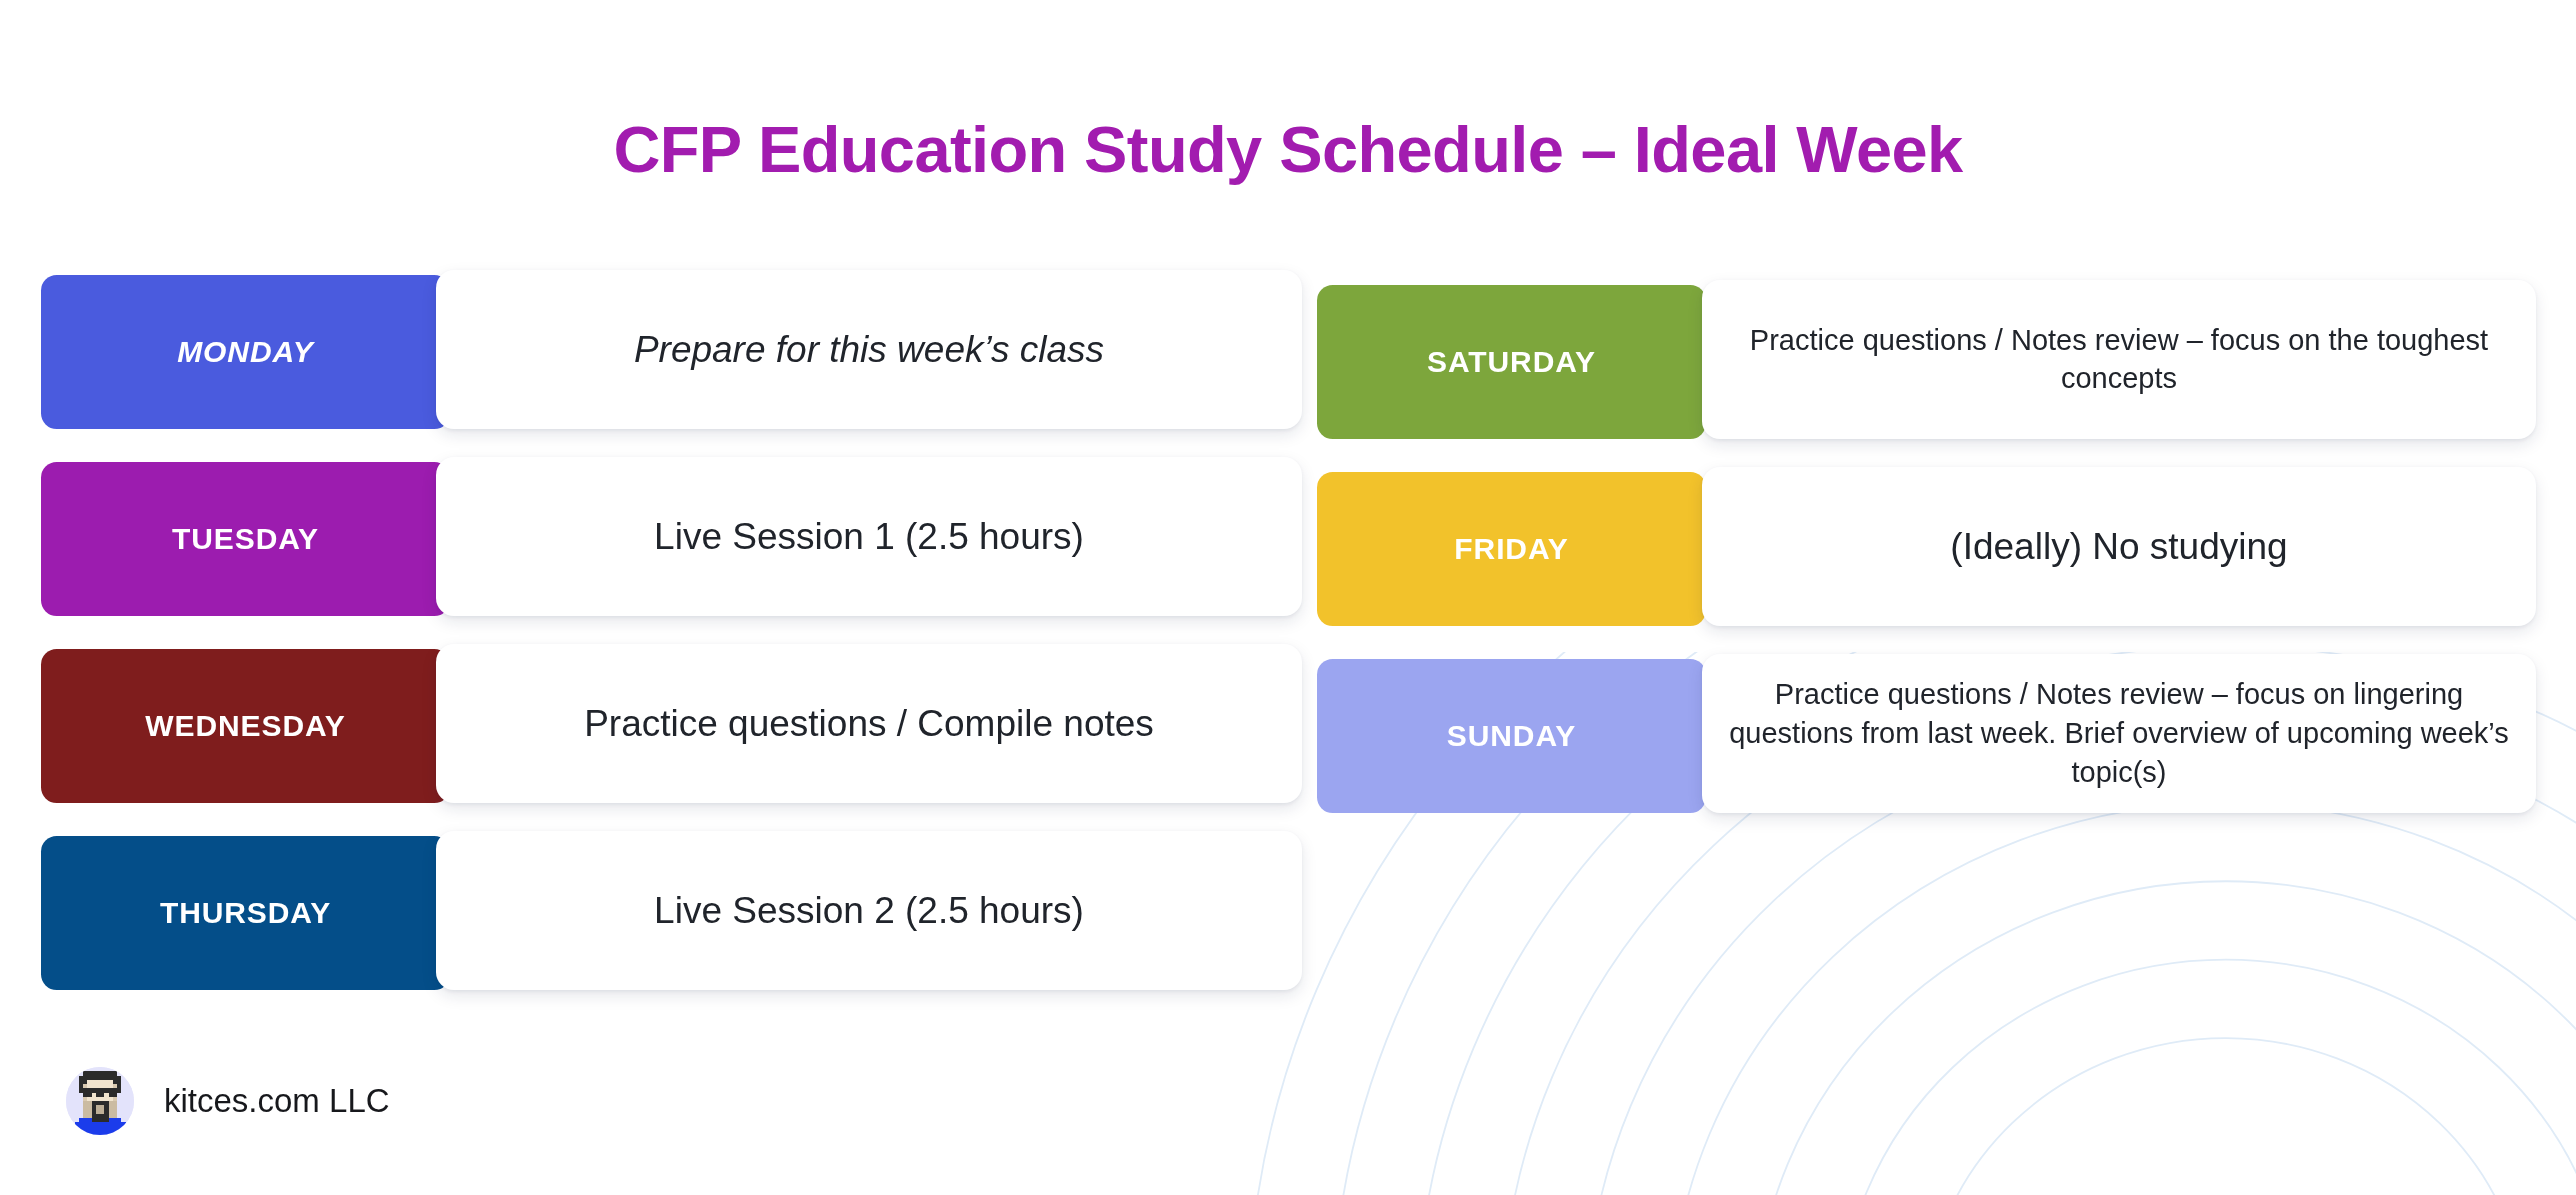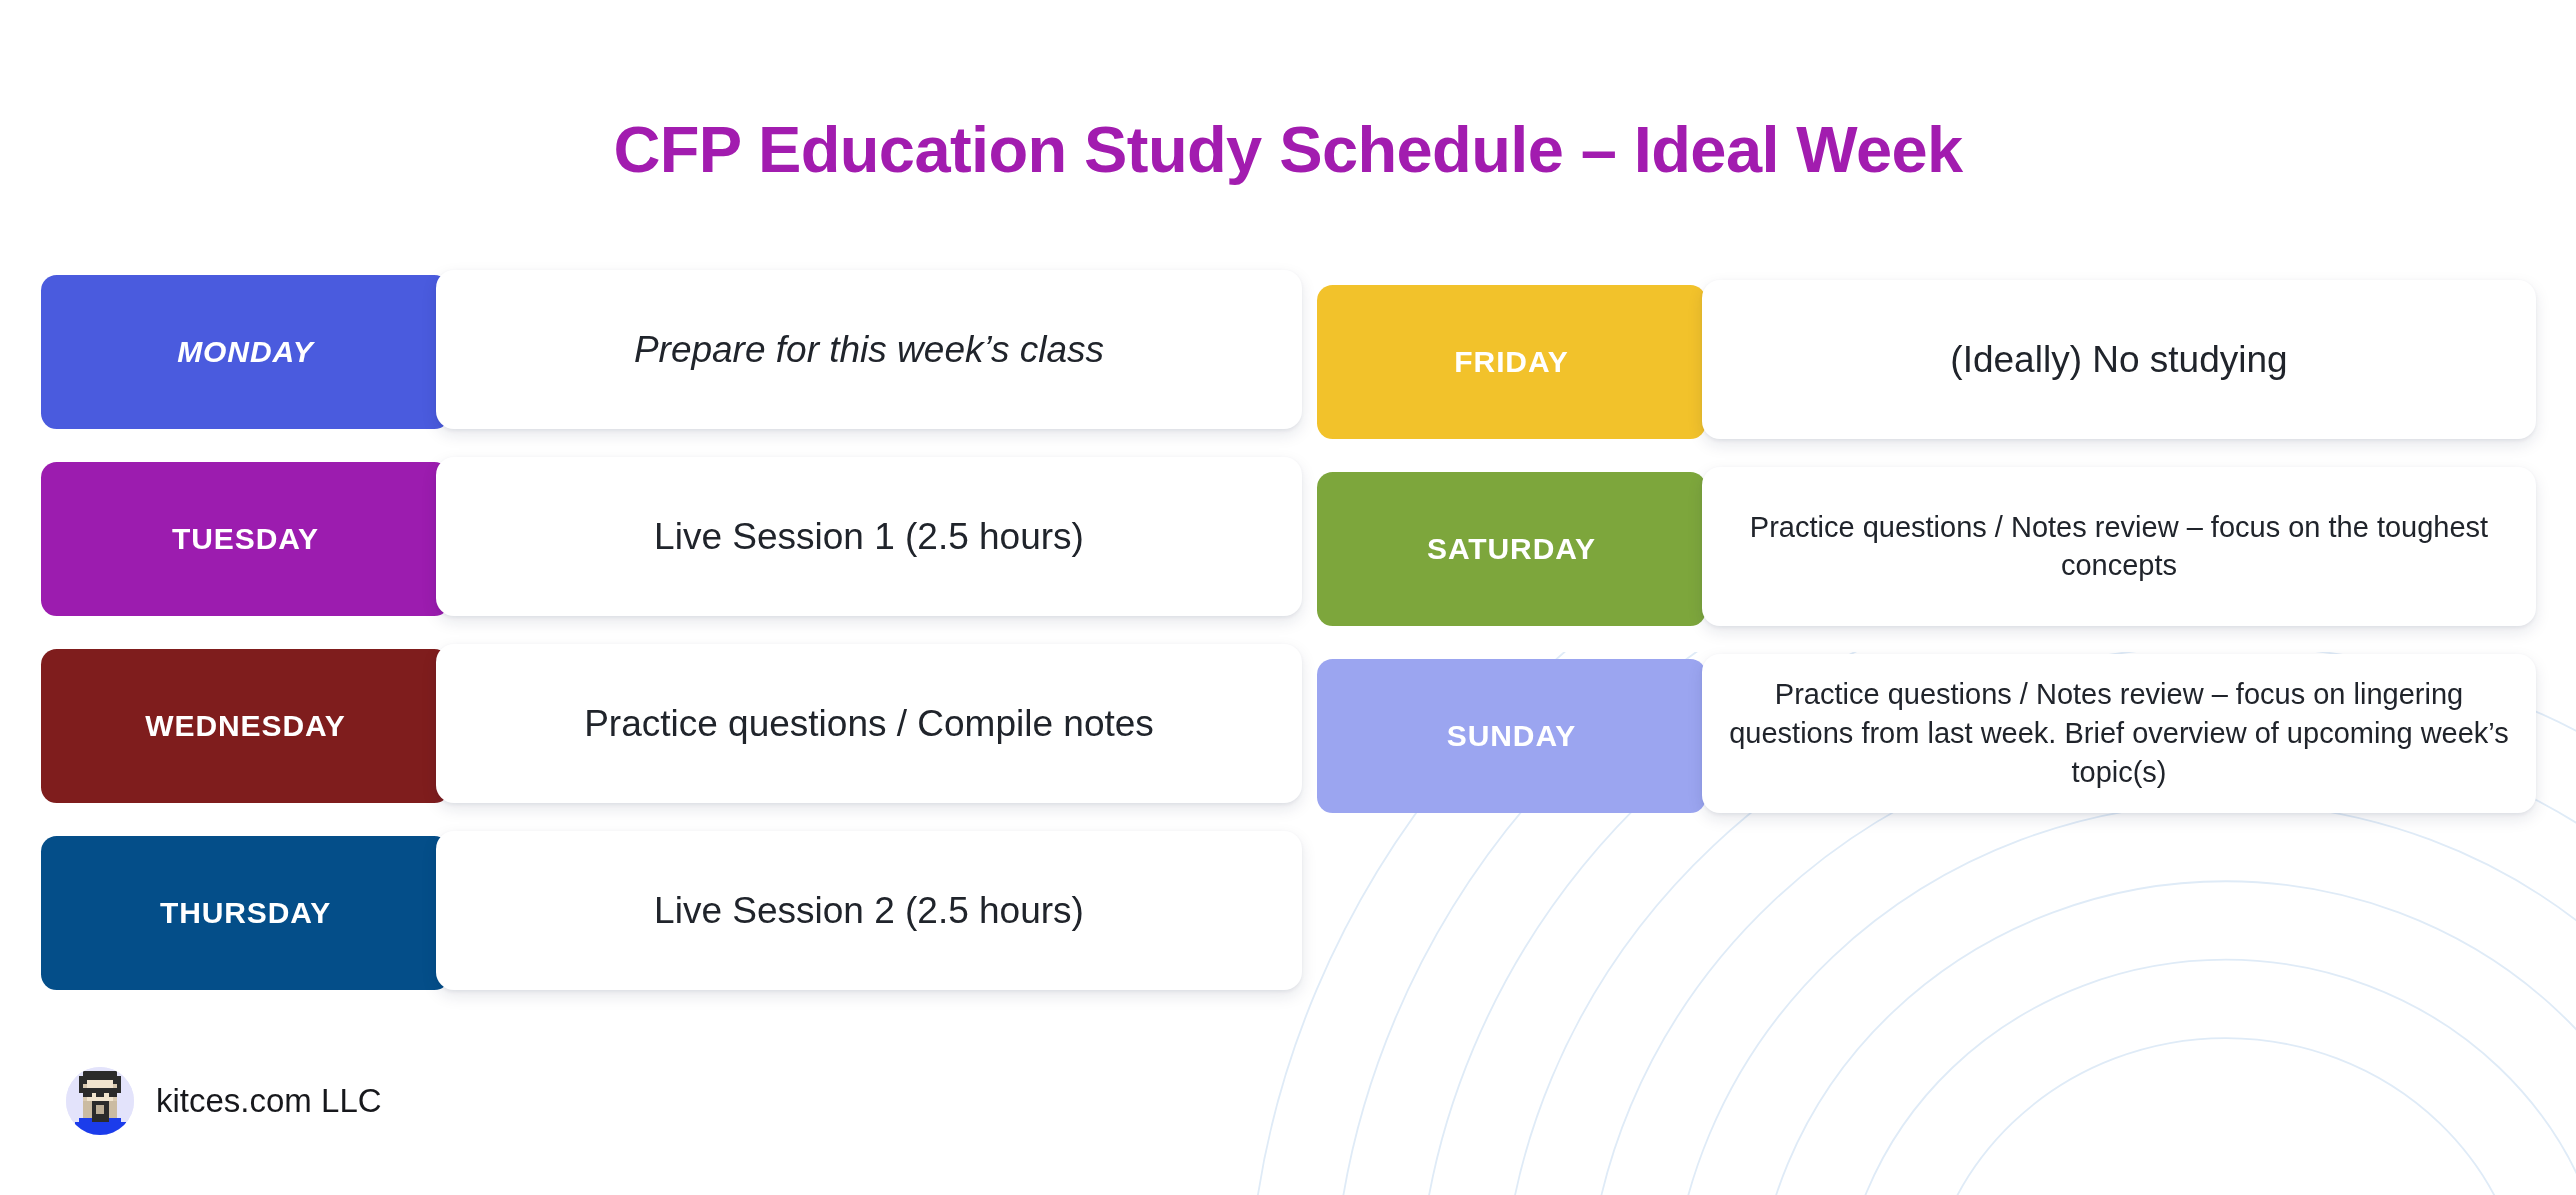--- a/index.html
+++ b/index.html
@@ -120,21 +120,21 @@
   #col-left  .row:nth-child(1) { margin-top: 0px; font-style: italic;  }
   #col-right .row:nth-child(1) { margin-top: 9.7px; }
 
   
   #footer-brand {
     position: absolute;
     left: 66px;
     top: 1067px;
     display: flex;
     align-items: center;
-    gap: 22px;
+    gap: 30px;
     z-index: 3;
   }
   #brand-avatar {
     width: 68px;
     height: 68px;
     border-radius: 50%;
     overflow: hidden;
     background: #e3e3fb;
     flex: 0 0 auto;
   }
@@ -202,34 +202,34 @@
       <div class="desc-card">
         <span class="desc-text">Live Session 2 (2.5 hours)</span>
       </div>
     </div>
 
   </div>
 
   <div class="col" id="col-right">
 
     <div class="row">
+      <div class="day-tab" style="background:#7DA63C">
+        <span class="day-label">SATURDAY</span>
+      </div>
+      <div class="desc-card">
+        <span class="desc-text small">Practice questions / Notes review – focus on the toughest concepts</span>
+      </div>
+    </div>
+
+    <div class="row">
       <div class="day-tab" style="background:#F2C22B">
         <span class="day-label">FRIDAY</span>
       </div>
       <div class="desc-card">
         <span class="desc-text">(Ideally) No studying</span>
-      </div>
-    </div>
-
-    <div class="row">
-      <div class="day-tab" style="background:#7DA63C">
-        <span class="day-label">SATURDAY</span>
-      </div>
-      <div class="desc-card">
-        <span class="desc-text small">Practice questions / Notes review – focus on the toughest concepts</span>
       </div>
     </div>
 
     <div class="row">
       <div class="day-tab" style="background:#9BA5F0">
         <span class="day-label">SUNDAY</span>
       </div>
       <div class="desc-card">
         <span class="desc-text small">Practice questions / Notes review – focus on lingering questions from last week. Brief overview of upcoming week’s topic(s)</span>
       </div>

